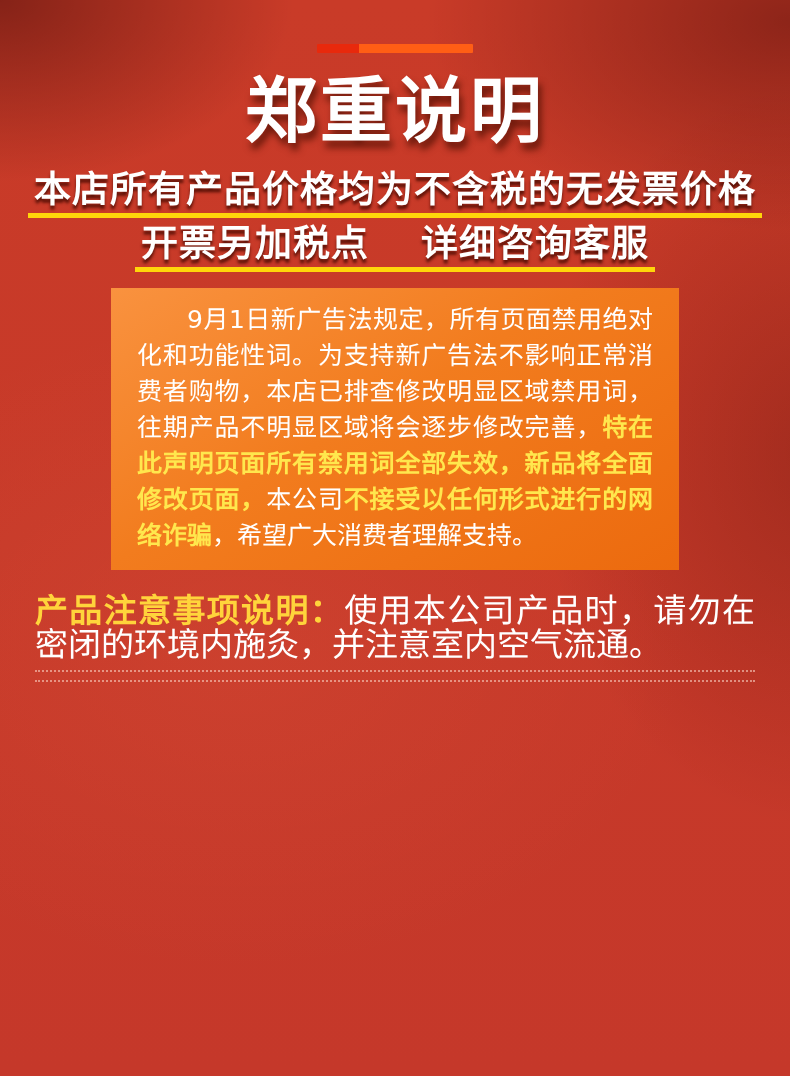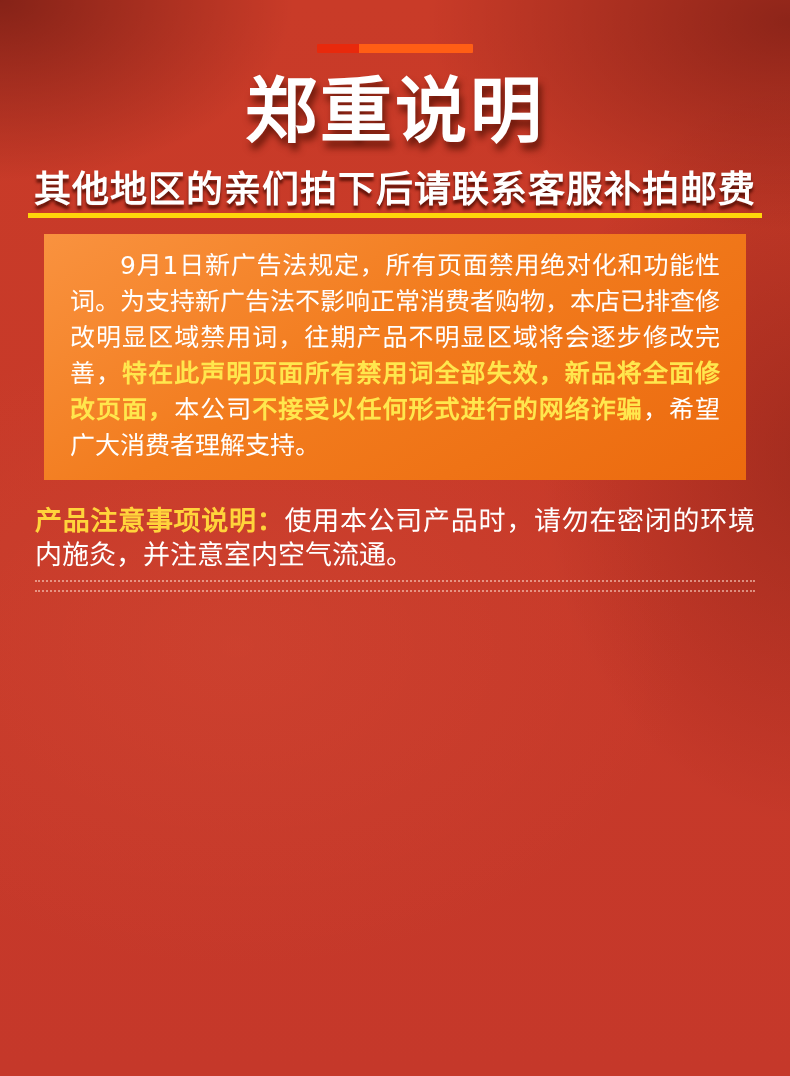--- a/index.html
+++ b/index.html
@@ -35,51 +35,54 @@
     display: inline-block;
     font-size: 37px; line-height: 1.2; font-weight: 800;
     color: #ffffff; letter-spacing: 1px;
     text-shadow: 0 4px 3px rgba(75,12,2,.85);
     border-bottom: 5px solid #ffd60a;
     padding: 0 6px 1px 6px;
     margin-top: 4px;
   }
 
   .notice-box {
-    width: 702px; margin: 16px auto 0; box-sizing: border-box;
+    width: 568px; margin: 16px auto 0; box-sizing: border-box;
     padding: 14px 26px 16px;
     background: linear-gradient(150deg, #f9923f 0%, #f27c1e 45%, #ec6a0e 100%);
     font-size: 25px; line-height: 36px; text-align: justify;
   }
   .notice-box p { margin: 0; text-indent: 2em; }
 
   .content {
     padding: 24px 35px 0;
-    font-size: 27px; line-height: 34px; text-align: justify;
+    font-size: 33px; line-height: 34px; text-align: justify;
   }
   .content p { margin: 0; }
 
   .seg-normal { color: #ffffff; }
   .seg-label  { color: #ffd43b; font-weight: bold; }
   .seg-highlight { color: #ffe74d; font-weight: bold; }
 
   .sep {
     height: 0; margin: 8px 0;
     border-bottom: 2px dotted rgba(255,220,205,.55);
   }
 </style>
 </head>
 <body>
 
 <header class="hero">
   <div class="accent-bar"></div>
   <h1 class="page-title">郑重说明</h1>
   <div class="subtitle-wrap">
     <div>
-      <span class="subtitle-line">其他地区的亲们拍下后请联系客服补拍邮费</span>
+      <span class="subtitle-line">本店所有产品价格均为不含税的无发票价格</span>
+    </div>
+    <div>
+      <span class="subtitle-line">开票另加税点　 详细咨询客服</span>
     </div>
   </div>
 </header>
 
 <section class="notice-box">
   <p><span class="seg-normal">9月1日新广告法规定，所有页面禁用绝对化和功能性词。为支持新广告法不影响正常消费者购物，本店已排查修改明显区域禁用词，往期产品不明显区域将会逐步修改完善，</span><span class="seg-highlight">特在此声明页面所有禁用词全部失效，新品将全面修改页面，</span><span class="seg-normal">本公司</span><span class="seg-highlight">不接受以任何形式进行的网络诈骗</span><span class="seg-normal">，希望广大消费者理解支持。</span></p>
 </section>
 
 <main class="content">
   <p class="para"><span class="seg-label">产品注意事项说明：</span><span class="seg-normal">使用本公司产品时，请勿在密闭的环境内施灸，并注意室内空气流通。</span></p>

